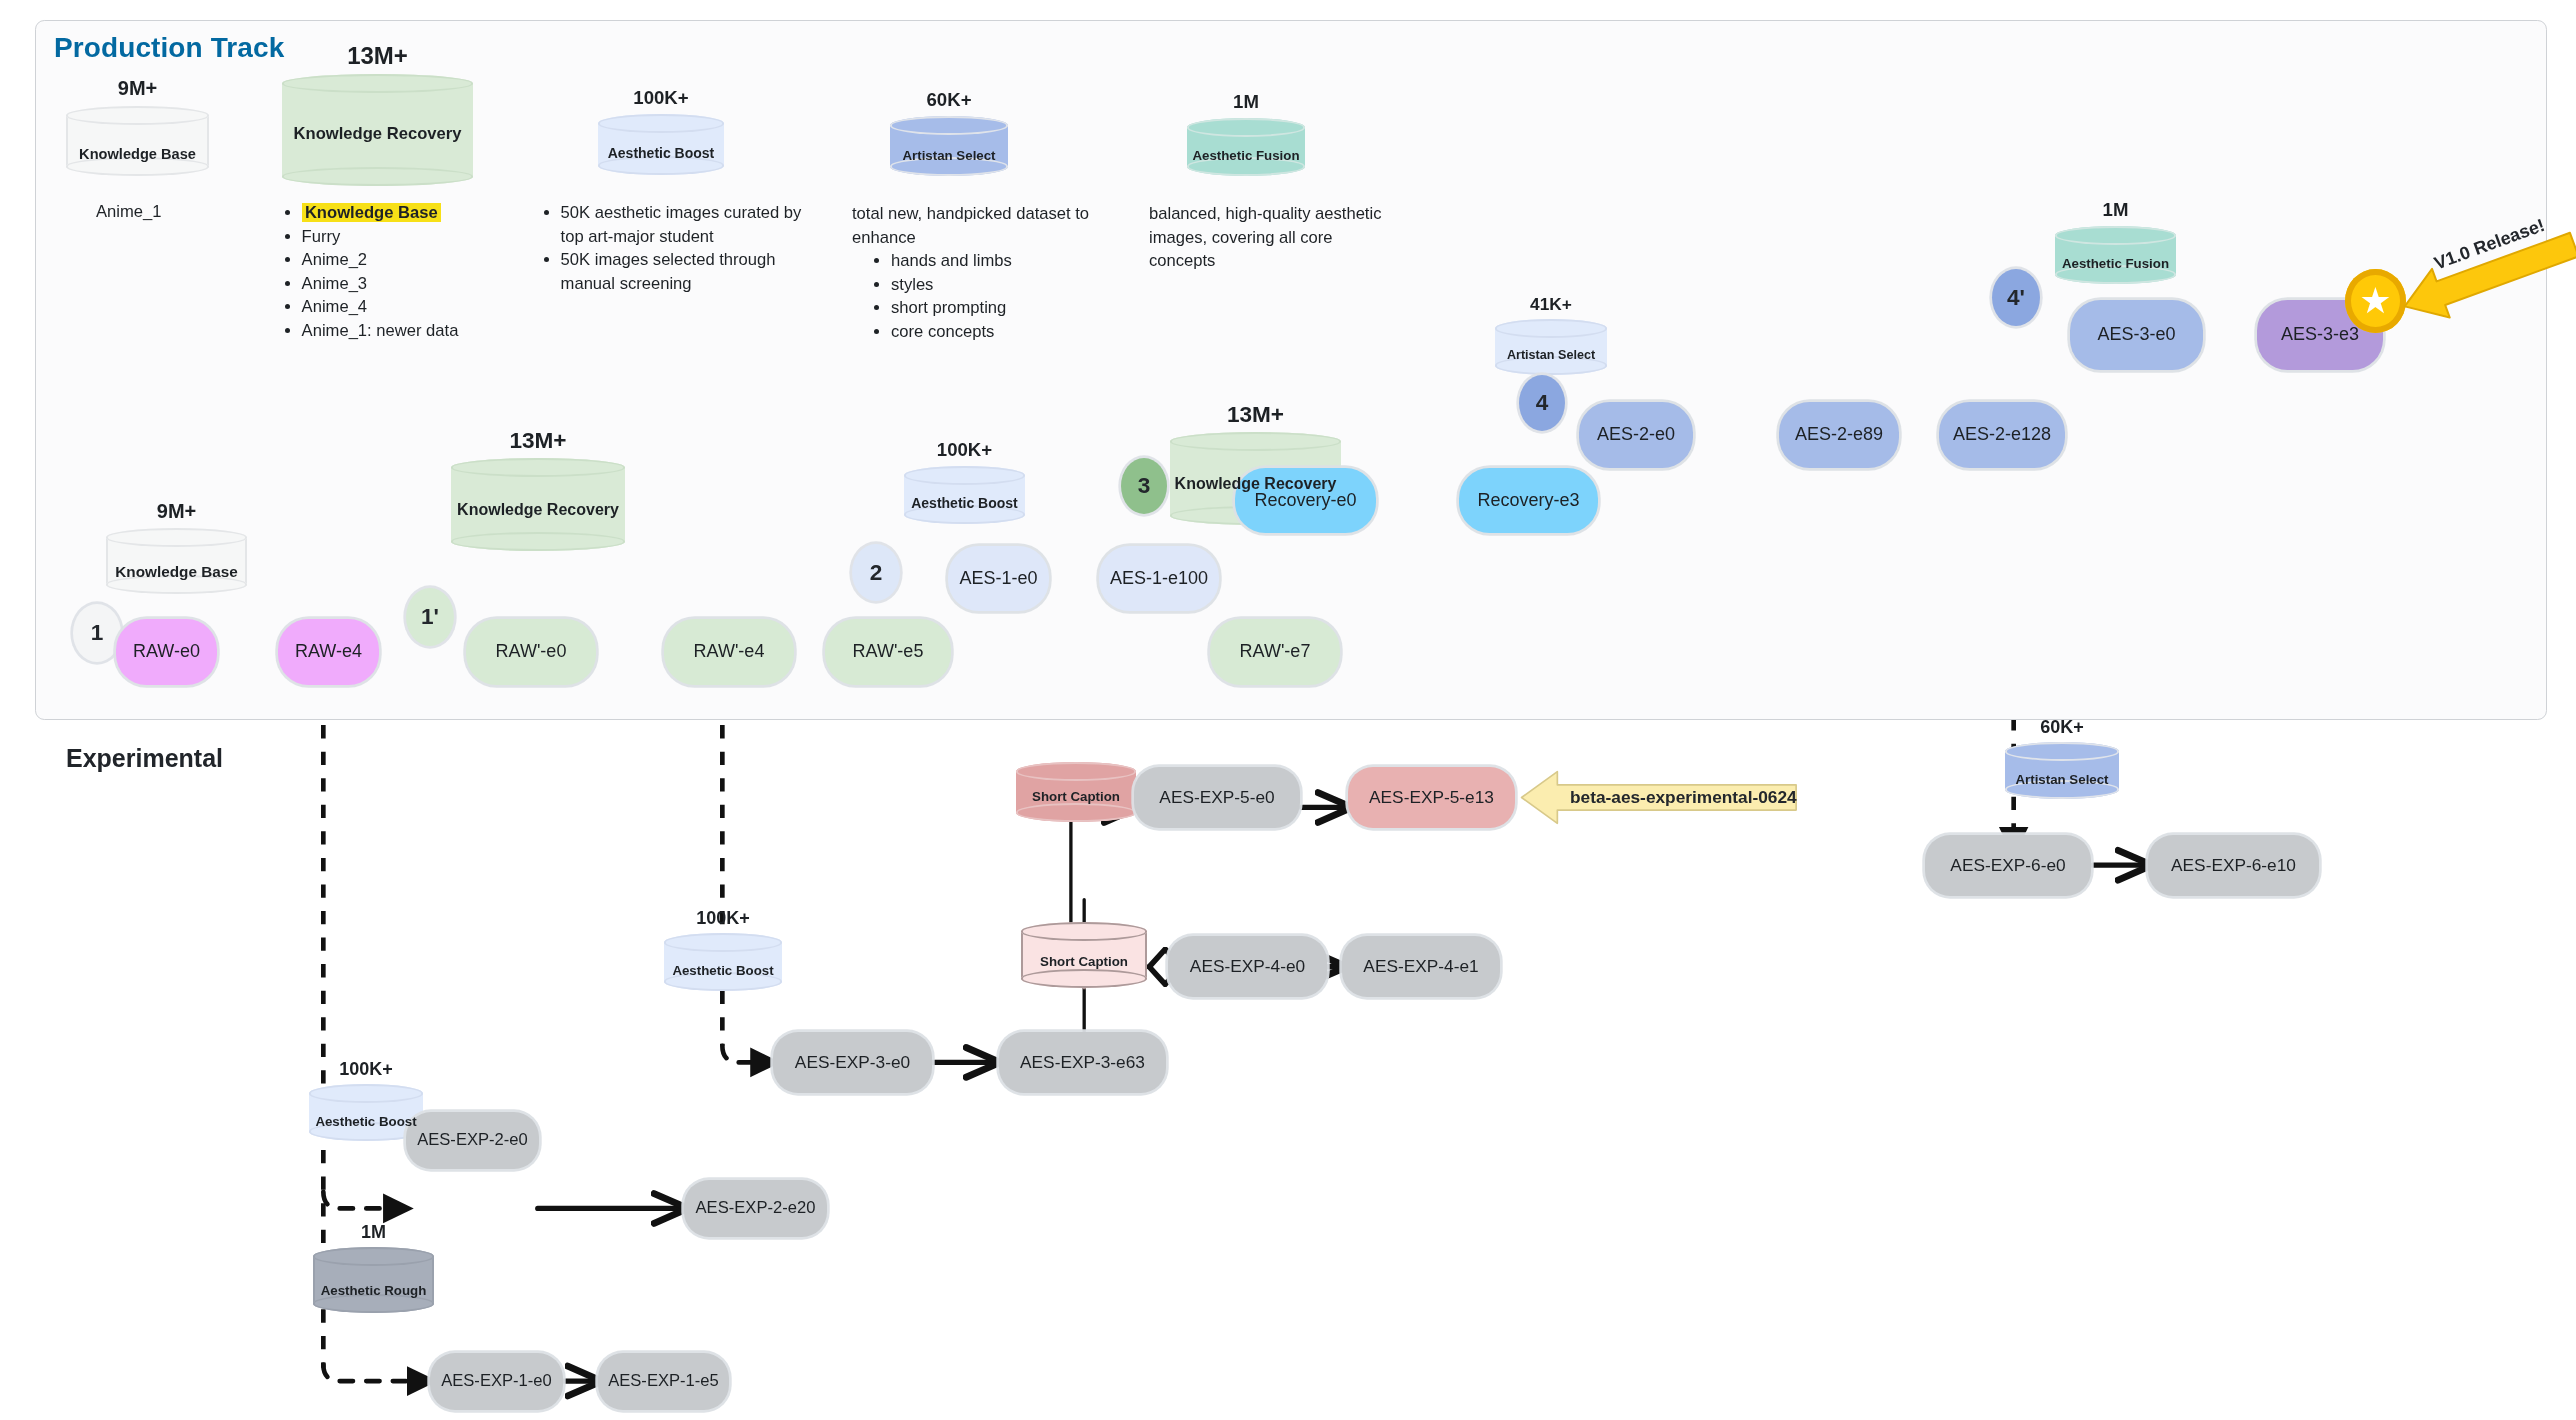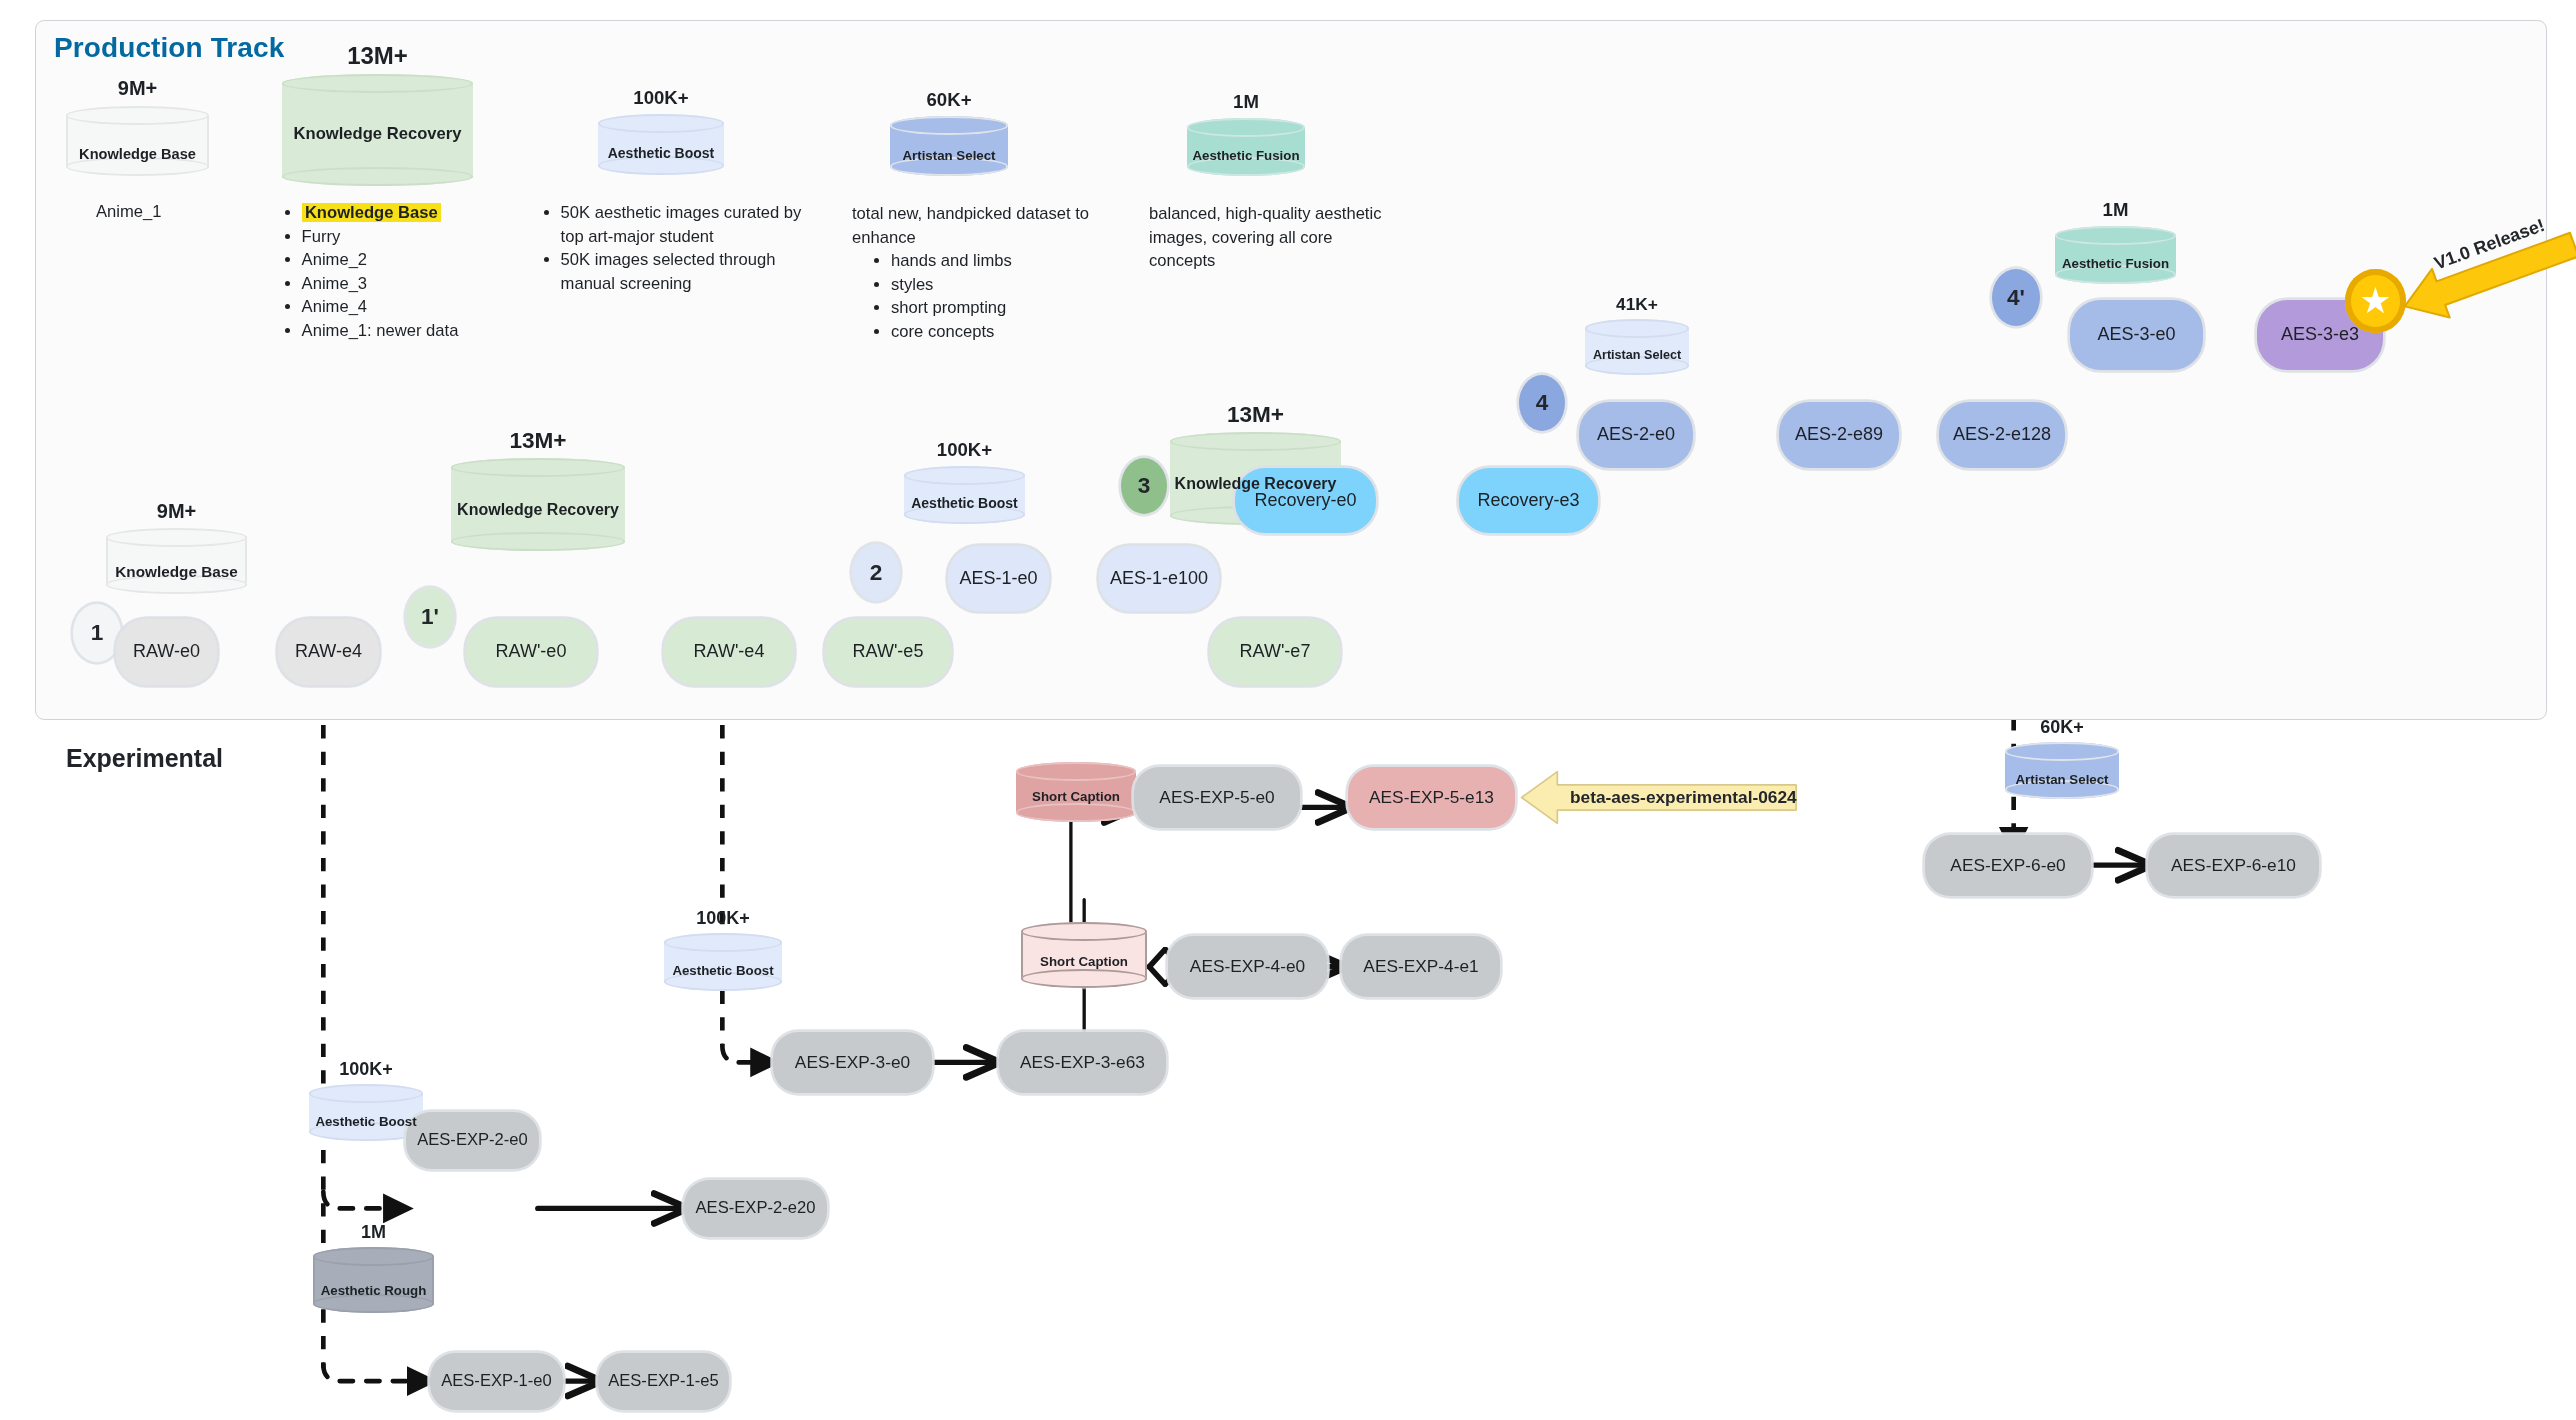--- a/index.html
+++ b/index.html
@@ -15,21 +15,21 @@
   #prod-title{left:54px;top:32px;font-size:28px;font-weight:bold;color:#0369a1;letter-spacing:0.1px;}
   #exp-title{left:66px;top:744px;font-size:25px;font-weight:bold;color:#21252a;}
 
   
   .node{border-radius:30.5px;display:flex;align-items:center;justify-content:center;
         text-align:center;font-size:18px;font-weight:500;color:#1d2125;
         box-shadow:0 0 0 2.7px rgba(220,224,229,.95);line-height:1.1;padding:0 6.6px;}
   .node.sq{border-radius:25px;}
 
   
-  .n-grey  {background:#e5e5e5;}
+  .n-grey  {background:#f0abfc;}
   .n-green {background:#d7ead4;}
   .n-greend{background:#7dd3fc;}
   .n-bluel {background:#dee7f9;}
   .n-blue  {background:#a5bbe8;}
   .n-purple{background:#b39adb;}
   .n-gray2 {background:#c7cacd;}
   .n-red   {background:#e8b1b1;}
 
   
   .badge{border-radius:50%;display:flex;align-items:center;justify-content:center;
@@ -279,21 +279,21 @@
   </div>
   <div class="yellow-arrow" style="left:2390px;top:219px;width:199px;height:113px;">
     <svg width="199" height="113" viewBox="0 0 300 170">
       <g transform="rotate(-20 150 85)">
         <path d="M14,85 L72,46 L72,66 L286,66 L286,104 L72,104 L72,124 Z" fill="#fdc70c" stroke="#e0a800" stroke-width="3" stroke-linejoin="round"></path>
       </g>
     </svg>
     <div class="ytext" style="left:45px;top:35px;transform:rotate(-20deg);transform-origin:left center;">V1.0 Release!</div>
   </div>
 
-  <div class="cyl c-bluel" style="left:1585px;top:319px;width:104px;height:56px;">
+  <div class="cyl c-bluel" style="left:1495px;top:319px;width:112px;height:56px;">
     <div class="body"></div>
       <div class="bot"></div>
       <div class="top"></div>
     <div class="num" style="top:-25px;font-size:17.3px;">41K+</div>
     <div class="cap" style="top:66%;font-size:12.6px;">Artistan Select</div>
   </div>
 
   <div class="abs badge b-blue" style="left:1519px;top:375px;width:46px;height:56px;">4</div>
 
   <div class="abs node n-blue" style="left:1579px;top:402px;width:114px;height:66px;">AES-2-e0</div>

